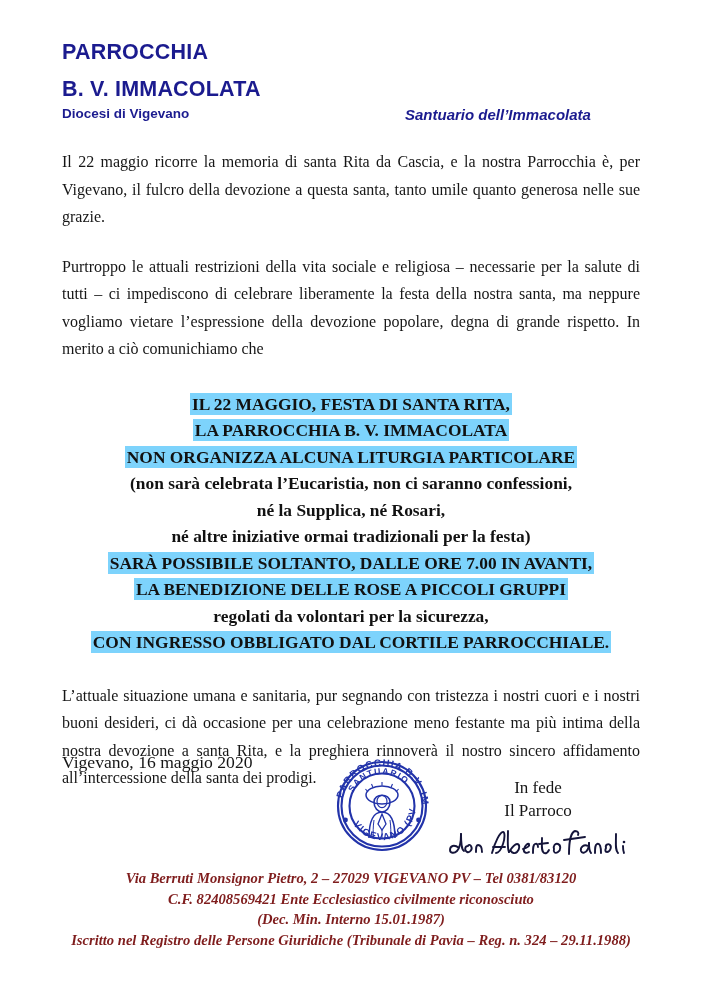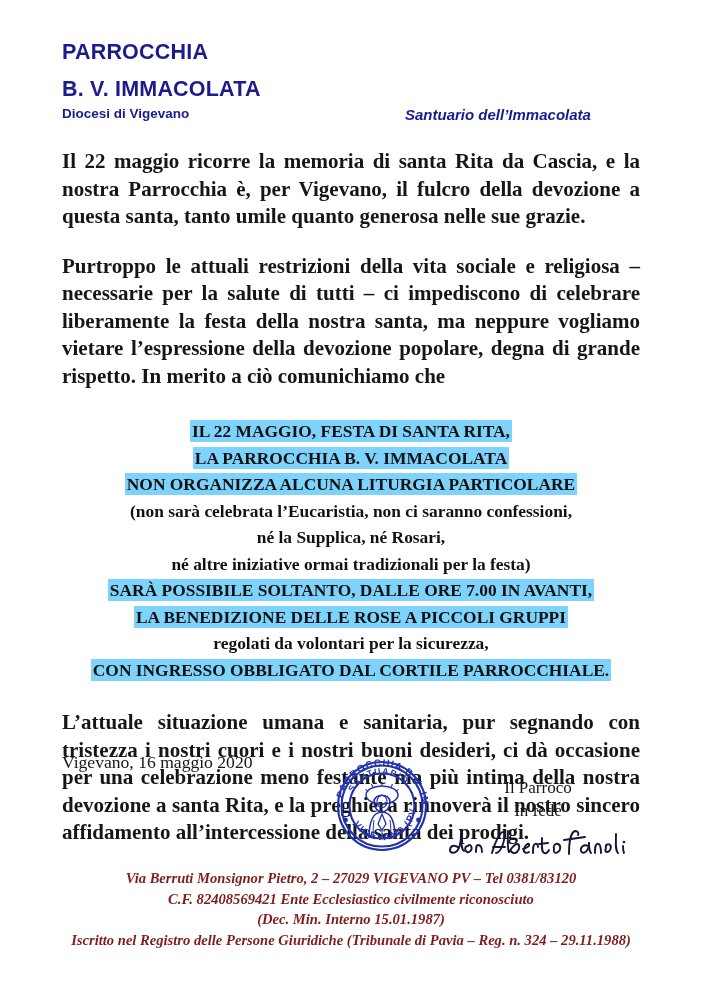--- a/index.html
+++ b/index.html
@@ -66,26 +66,25 @@
   
   .body-wrap {
     position: absolute;
     left: 62px;
     top: 148px;
     width: 578px;
   }
   p.para {
     margin: 0 0 22px 0;
     font-family: "Liberation Serif", serif;
-    font-size: 21px;
+    font-size: 16px;
     line-height: 27.5px;
     text-align: justify;
     text-justify: inter-word;
     color: #161616;
-    font-weight: bold;
   }
   p.para:last-child { margin-bottom: 0; }
 
   
   .notice {
     margin: 5px 0 0 0;
     text-align: center;
   }
   .notice .nline {
     font-family: "Liberation Serif", serif;
@@ -277,22 +276,22 @@
           <path d="M 54,62 L 50,72 L 54,78 L 58,72 Z" stroke-width="1.3"></path>
 
           <path d="M 46,68 C 45,75 45,81 45.5,86" stroke-width="1"></path>
           <path d="M 62,68 C 63,75 63,81 62.5,86" stroke-width="1"></path>
           <path d="M 54,78 L 54,86" stroke-width="1"></path>
         </g>
       </svg>
     </div>
 
     <div class="sign-right">
+      <span class="sr-line">In fede</span>
       <span class="sr-line">Il Parroco</span>
-      <span class="sr-line">In fede</span>
     </div>
 
     <div class="signature">
       <svg width="185" height="40" viewBox="0 0 185 40" aria-hidden="true">
         <g fill="none" stroke="#15153a" stroke-width="1.9" stroke-linecap="round" stroke-linejoin="round">
 
           <path d="M 14,26 C 9,22 5,24 5,28 C 5,31 9,32 12,29 C 15,26 16,18 16,12"></path>
           <path d="M 16,12 C 16,20 16,27 19,29"></path>
           <path d="M 23,24 C 20,24 19,28 22,30 C 25,31 28,27 26,24 C 25,22 23,23 23,24 Z"></path>
           <path d="M 31,30 C 31,26 31,23 33,23 C 36,23 37,27 37,30"></path>

